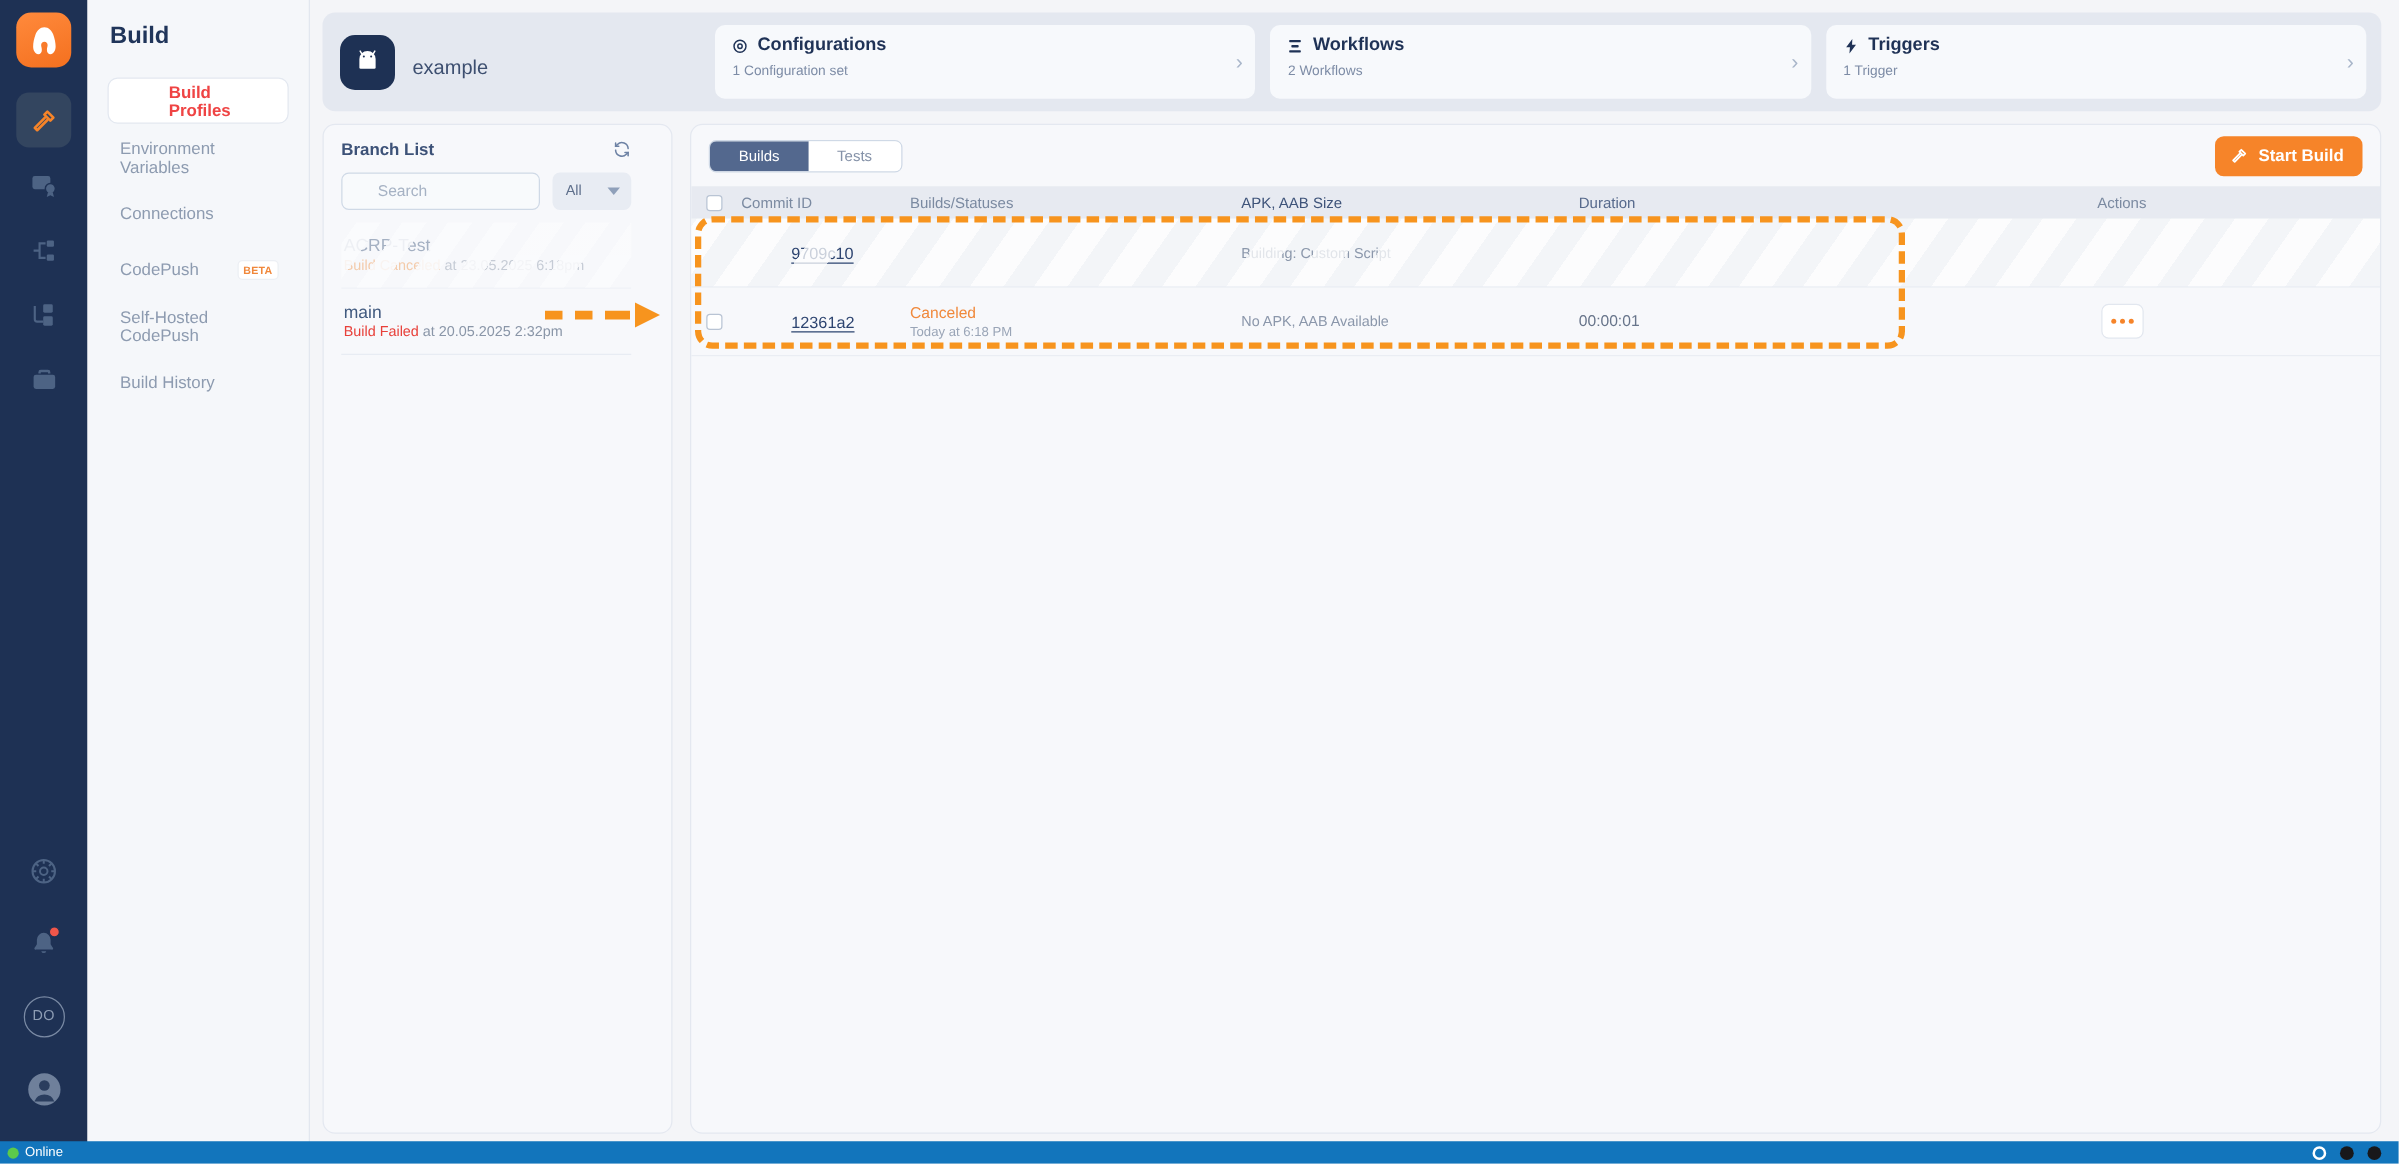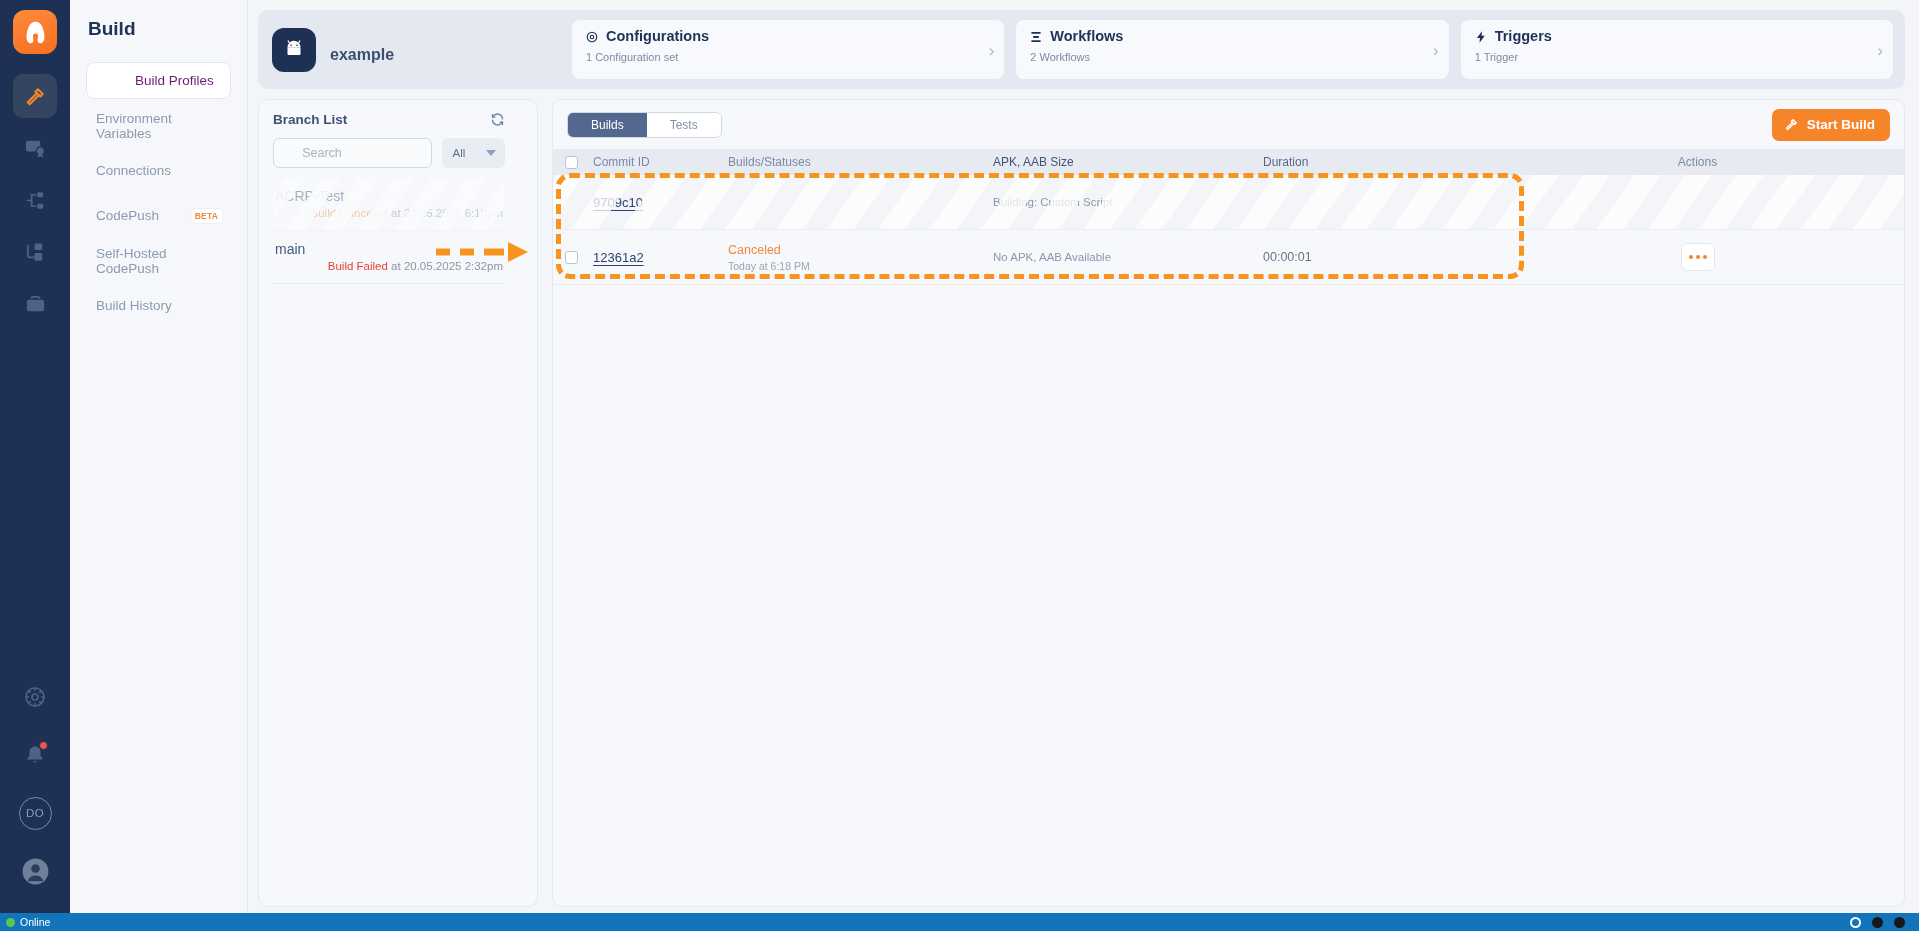--- a/index.html
+++ b/index.html
@@ -60,21 +60,21 @@
     margin: 4px 0 22px 2px;
   }
   .nav-item {
     height: 37px; display: flex; align-items: center;
     padding: 0 10px; border-radius: 8px;
     font-size: 13.5px; color: #8d9bb0; margin-bottom: 8px;
     position: relative;
   }
   .nav-item.active {
     background: #ffffff; border: 1px solid #e3e8f0;
-    color: #701a75; font-weight: normal; padding-left: 48px;
+    color: #ef4444; font-weight: bold; padding-left: 48px;
   }
   .beta-pill {
     position: absolute; right: 8px;
     background: #fff; border: 1px solid #eceff4; border-radius: 4px;
     color: #f0873a; font-size: 8.5px; font-weight: bold;
     padding: 2px 4px; letter-spacing: .2px;
   }
   .nav-grow { flex: 1 1 auto; }
   .details-card {
     border: 1px solid #e3e8f0; border-radius: 8px;
@@ -102,21 +102,21 @@
   }
   .proj {
     display: flex; align-items: center; gap: 14px;
     width: 300px; flex-shrink: 0;
   }
   .proj-tile {
     width: 44px; height: 44px; border-radius: 12px;
     background: #1e3154;
     display:flex; align-items:center; justify-content:center;
   }
-  .proj-name { font-size: 16px; font-weight: bold; color: #3d4f70; margin-top: 10px; }
+  .proj-name { font-size: 16px; font-weight: normal; color: #3d4f70; margin-top: 10px; }
 
   .sumcards { display: flex; gap: 12px; flex: 1 1 auto; min-width: 0; }
   .sumcard {
     flex: 1 1 0; min-width: 0;
     background: #f7f9fc; border-radius: 8px;
     height: 59px; padding: 9px 12px 0 13px;
     position: relative;
   }
   .sumcard-title {
     display: flex; align-items: center; gap: 7px;
@@ -169,21 +169,21 @@
     border-bottom: 1px solid #e8ecf3;
     position: relative;
   }
   .branch-row.skeleton::after {
     content: ""; position: absolute; inset: 0;
     background: repeating-linear-gradient(-55deg, rgba(255,255,255,0) 0 14px, rgba(255,255,255,.85) 14px 30px);
     pointer-events: none;
   }
   .branch-row.skeleton { opacity: .45; }
   .branch-name { font-size: 14px; color: #415a7f; margin-bottom: 3px; }
-  .branch-status { font-size: 11.5px; color: #8a96a8; text-align: right; }
+  .branch-status { font-size: 11.5px; color: #8a96a8; }
   .st-canceled { color: #f0954a; }
   .st-failed { color: #e8403a; }
 
   
   .buildspanel {
     flex: 1 1 auto; min-width: 0;
     background: #f7f8fb; border: 1px solid #e4e8f0;
     border-radius: 10px;
     display: flex; flex-direction: column; overflow: hidden;
   }
@@ -236,21 +236,21 @@
     position: relative;
   }
   .trow.skeleton { background: #f3f5f8; }
   .trow.skeleton::after {
     content:""; position:absolute; inset:0;
     background: repeating-linear-gradient(-55deg, rgba(255,255,255,0) 0 20px, rgba(255,255,255,.75) 20px 42px);
     pointer-events:none;
   }
   .commit-link {
     color: #2d4karat; color: #2d4470; font-size: 13px;
-    text-decoration: underline; text-underline-offset: 3px;
+    text-decoration: underline; text-underline-offset: 3px; margin-left: 40px;
   }
   .st-block .st-label { font-size: 12.5px; color: #f0893c; }
   .st-block .st-time  { font-size: 10.5px; color: #9aa5b7; margin-top: 3px; }
   .building-txt { font-size: 11.5px; color: #8b97ab; text-align:center; width:100%; }
   .dots-btn {
     width: 34px; height: 28px; border: 1px solid #e2e7ef;
     border-radius: 6px; background: #fff;
     display: flex; align-items: center; justify-content: center;
     gap: 3px; margin: 0 auto;
   }

